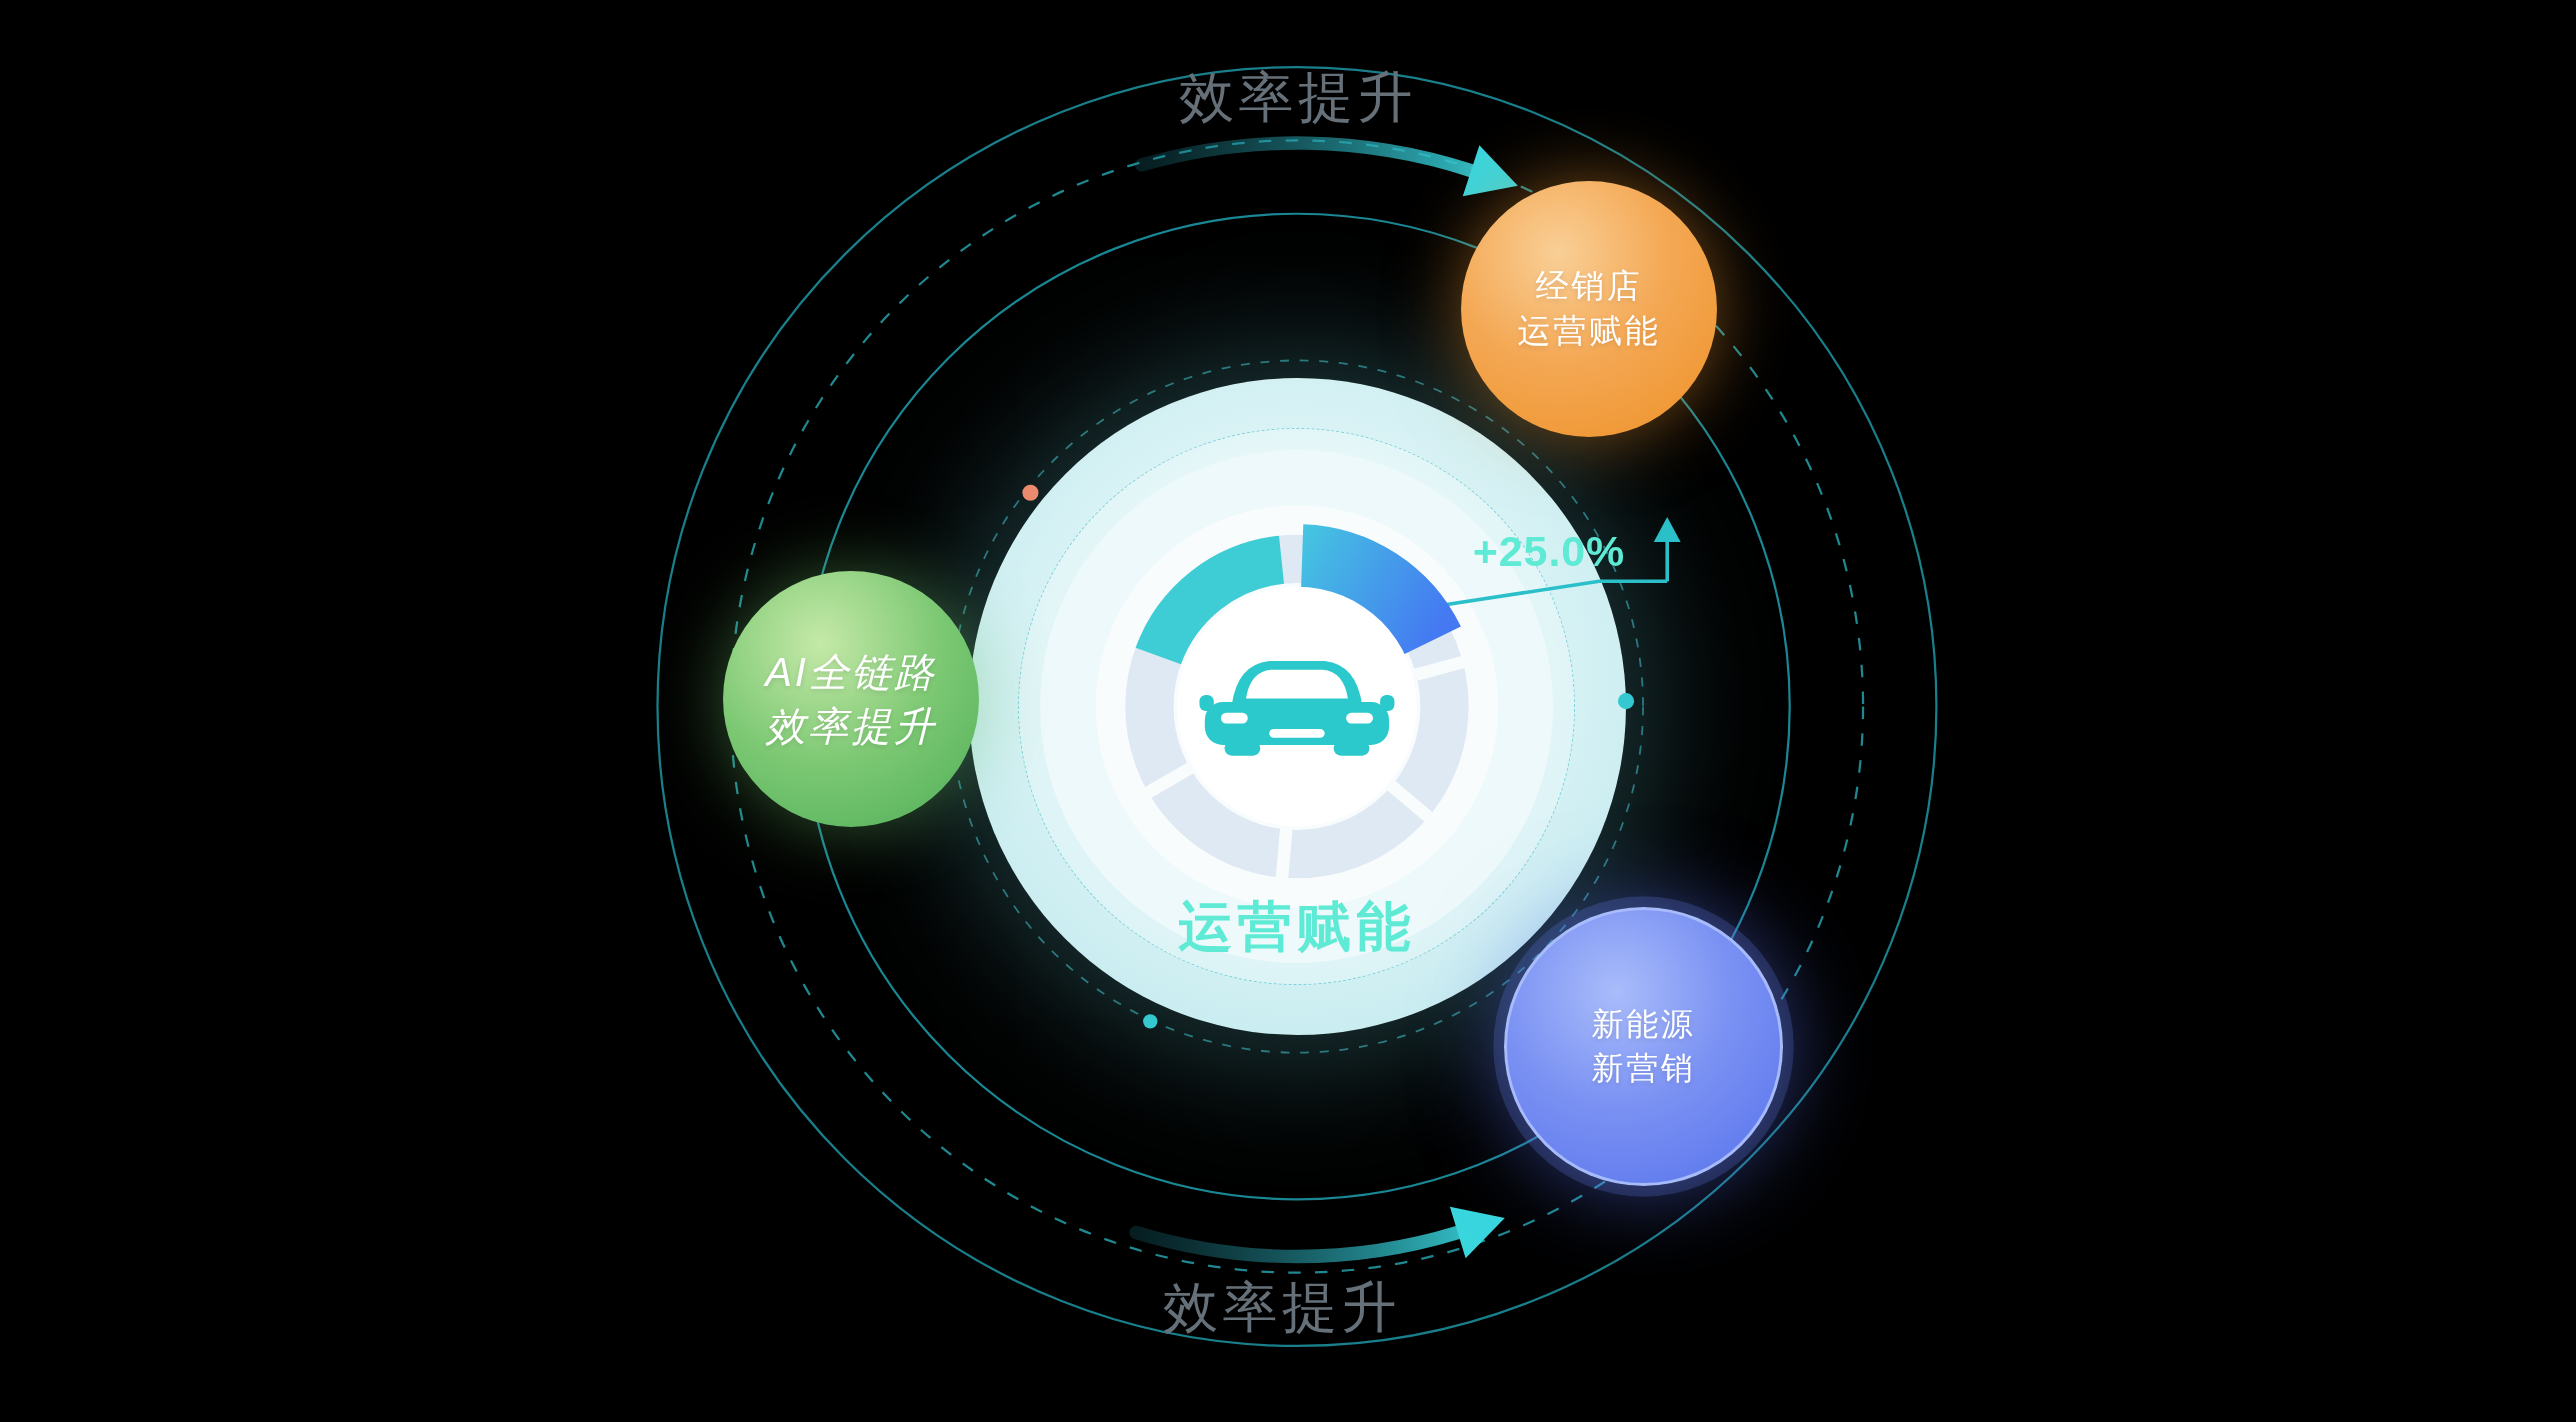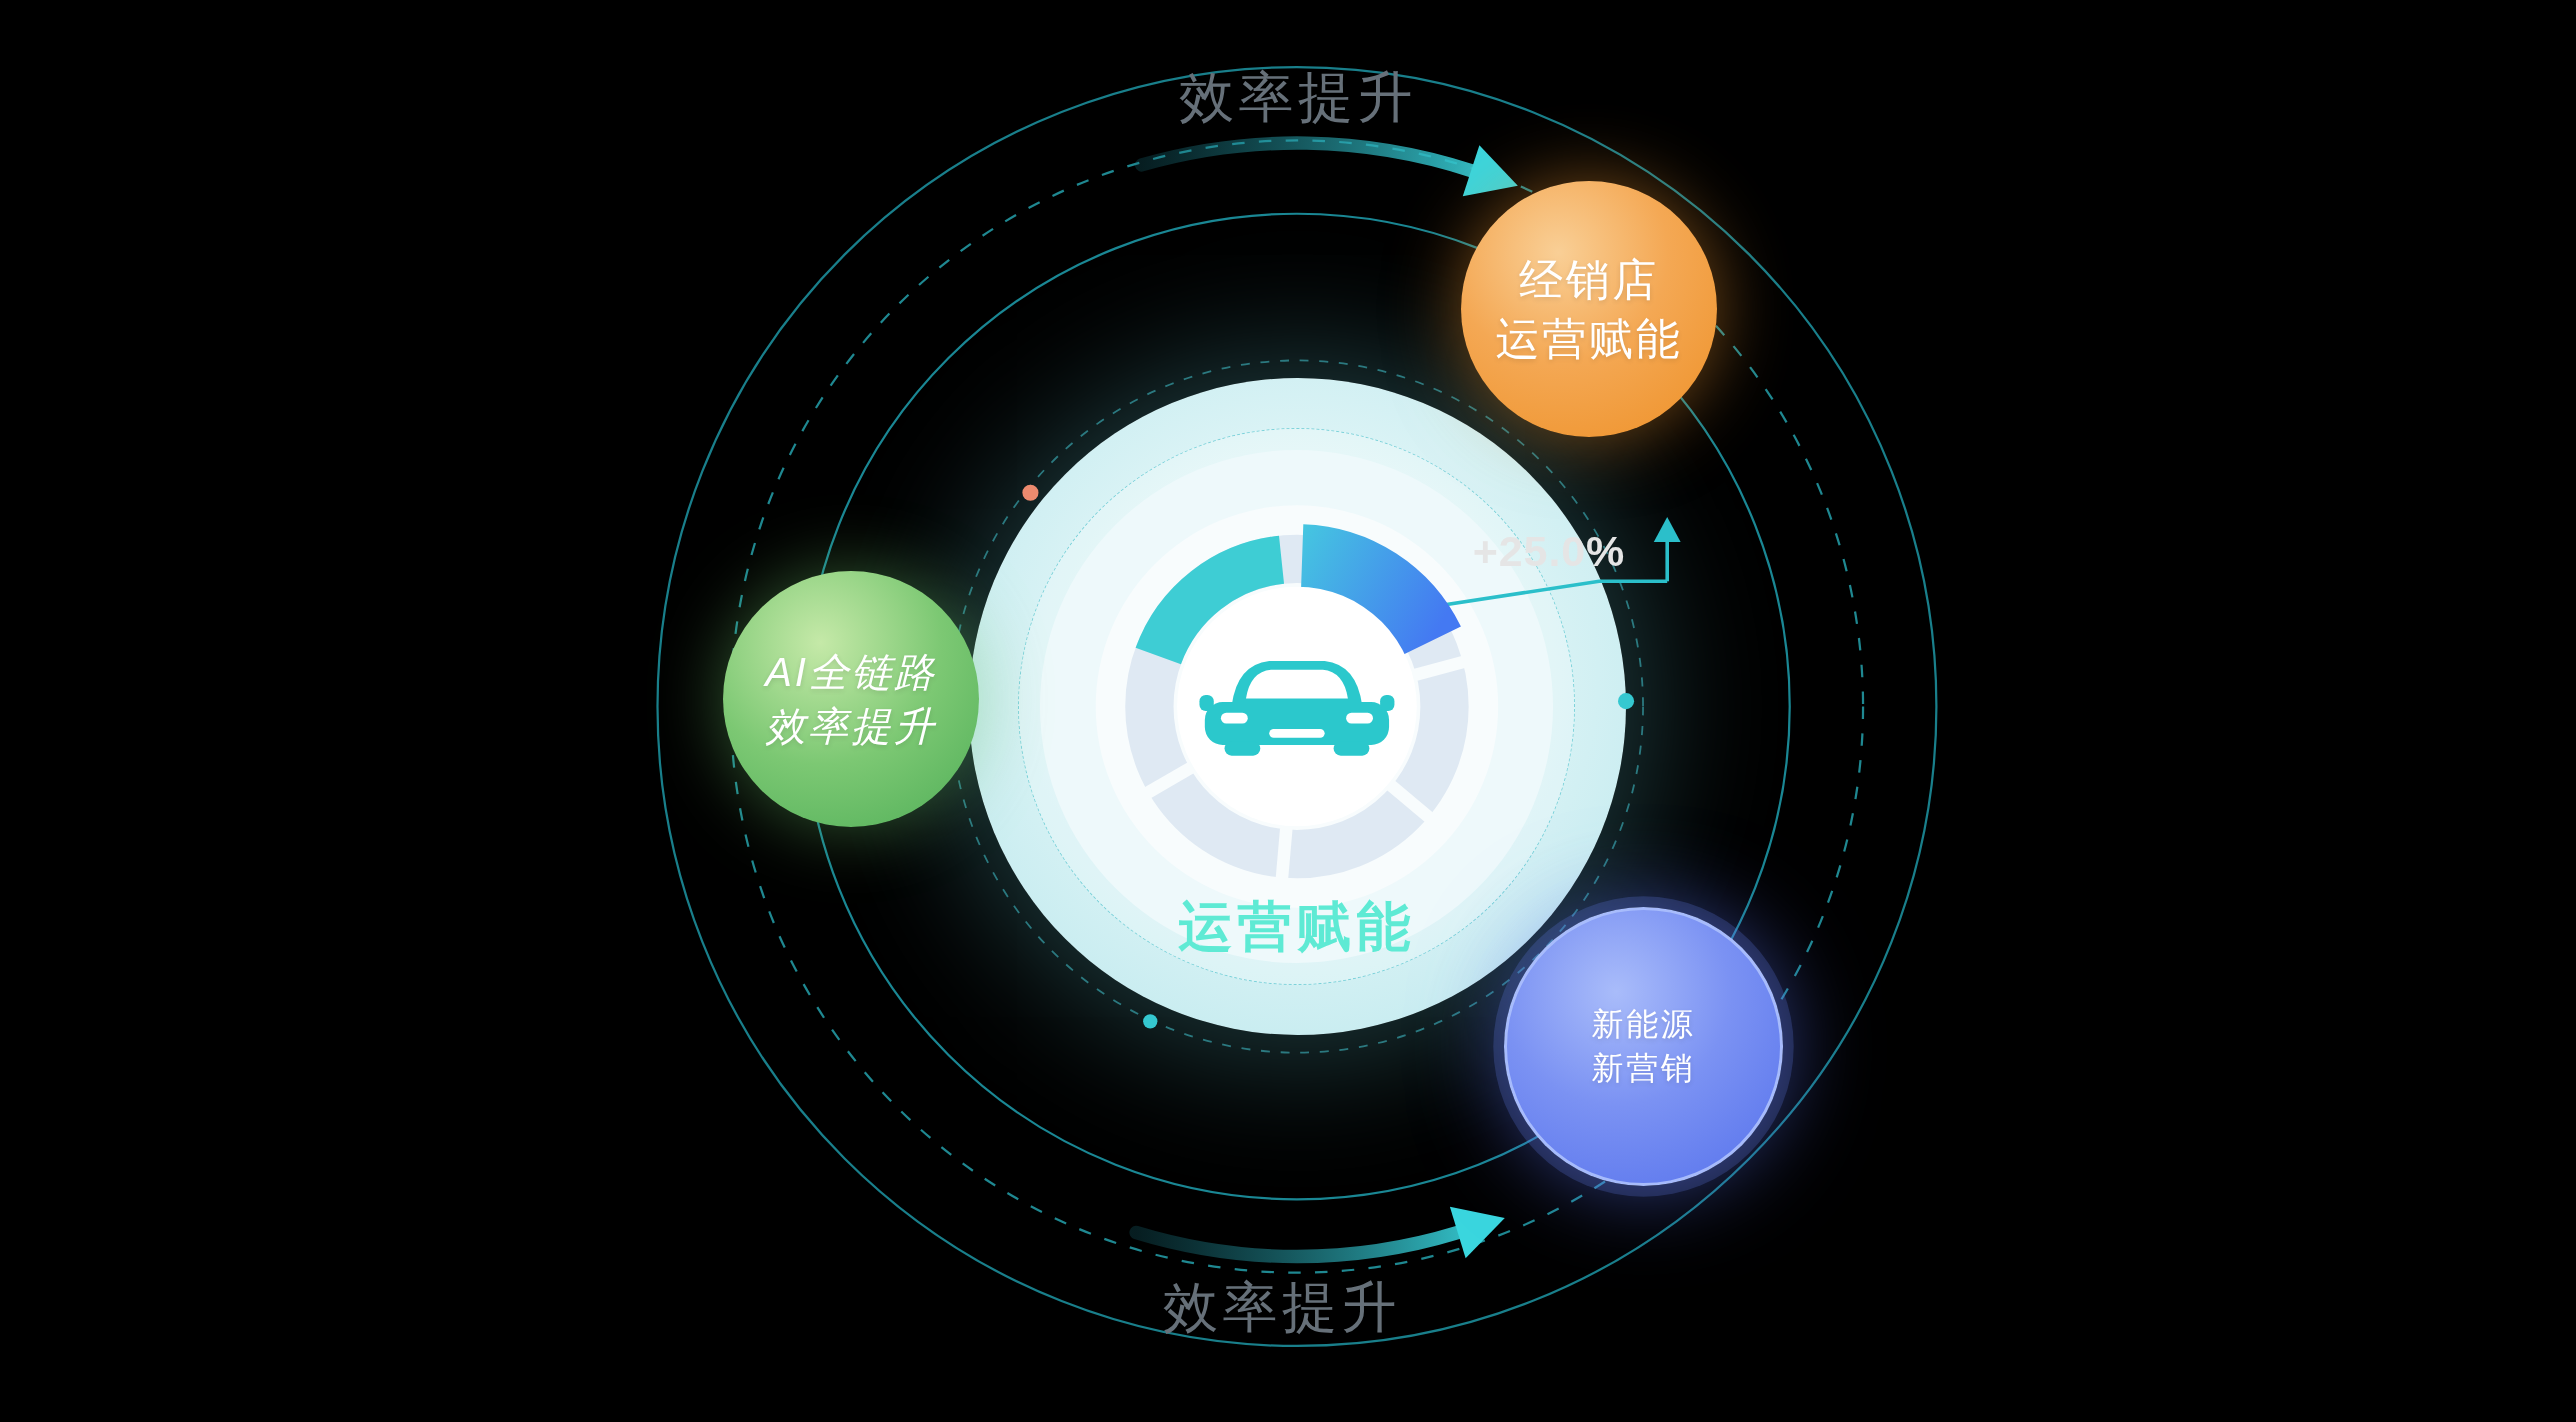--- a/index.html
+++ b/index.html
@@ -30,35 +30,35 @@
   }
   #gauge-layer{z-index:3;}
   #rings-layer{z-index:1;}
 
   
   .txt{position:absolute;transform:translate(-50%,-50%);white-space:nowrap;z-index:4;}
   #center-label{
     left:1297px;top:927px;font-size:54px;font-weight:700;color:#5eead4;letter-spacing:5.4px;
   }
   #metric-value{
-    left:1549px;top:551px;font-size:43px;font-weight:600;color:#e5e5e5;letter-spacing:0.9px;
+    left:1549px;top:551px;font-size:43px;font-weight:600;color:#5eead4;letter-spacing:0.9px;
   }
   .orbit-label{font-size:55px;color:#667079;letter-spacing:4.5px;z-index:6;font-family:Liberation Mono, monospace;}
   #orbit-label-top{left:1298px;top:98px;}
   #orbit-label-bottom{left:1282px;top:1308px;}
 
   
   .bubble{
     position:absolute;border-radius:50%;display:flex;flex-direction:column;
     align-items:center;justify-content:center;text-align:center;z-index:5;
     color:#fff;font-weight:500;
   }
   .bubble .line{line-height:1.35;letter-spacing:2.7px;text-shadow:0 1.8px 5.4px rgba(0,0,0,0.12);}
   #bubble-dealer{
-    left:1461px;top:181px;width:256px;height:256px;font-size:44px;
+    left:1461px;top:181px;width:256px;height:256px;font-size:33px;
     background:radial-gradient(circle at 38% 28%, #f9cf96 0%, #f4a854 45%, #ee9026 100%);
     box-shadow:0 0 72px rgba(238,150,50,0.5);
   }
   #bubble-ai{
     left:723px;top:571px;width:256px;height:256px;font-size:40px;
     background:radial-gradient(circle at 38% 28%, #c5e9a8 0%, #7cc873 50%, #4fae57 100%);
     box-shadow:0 0 72px rgba(110,195,110,0.45);
     font-style:italic;
   }
   #bubble-ev{

